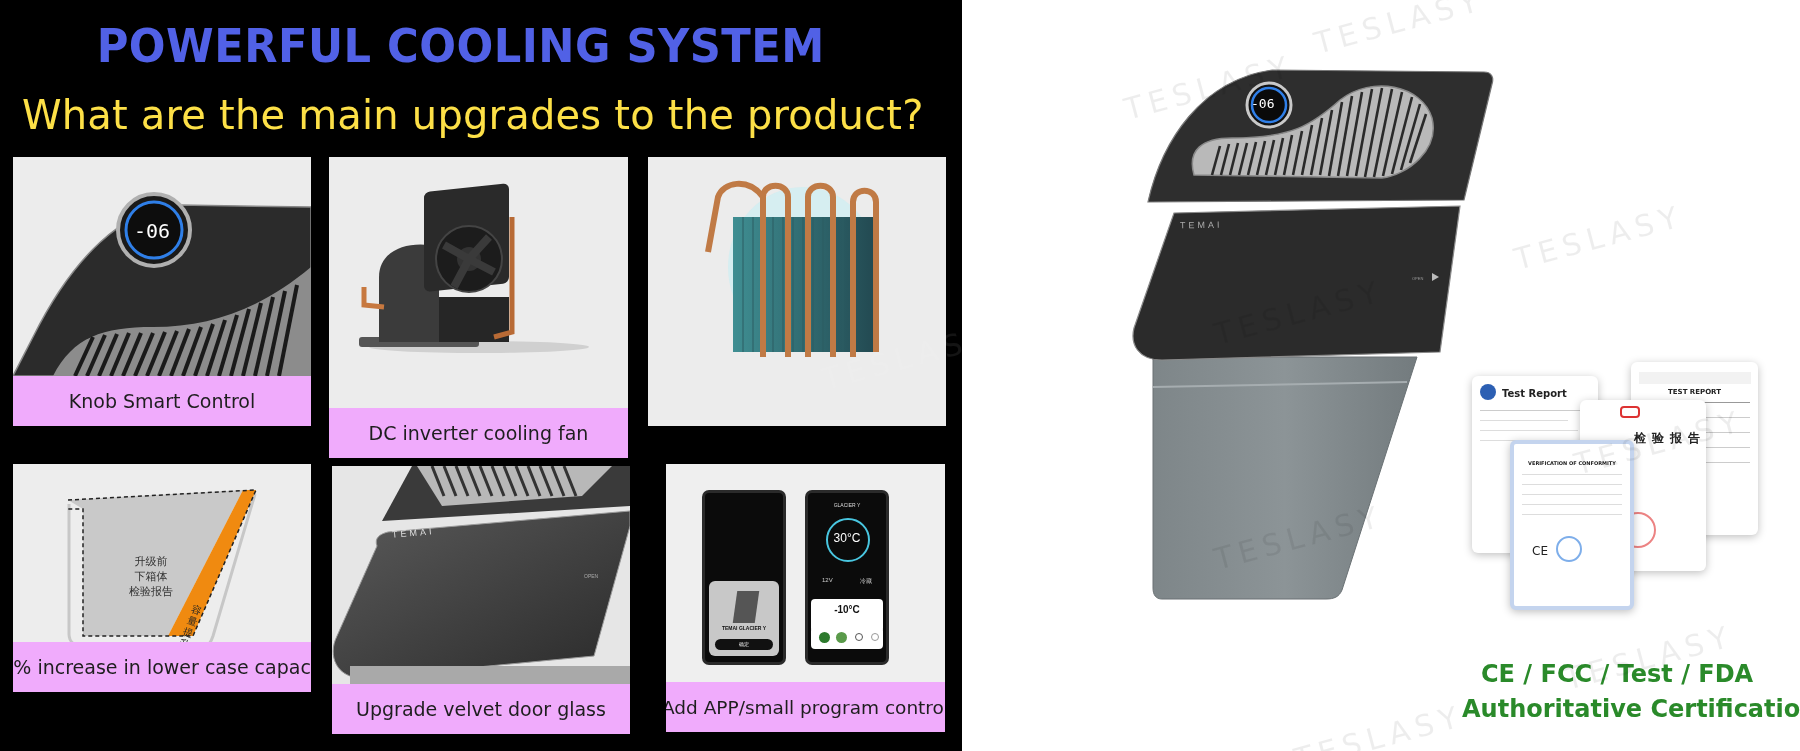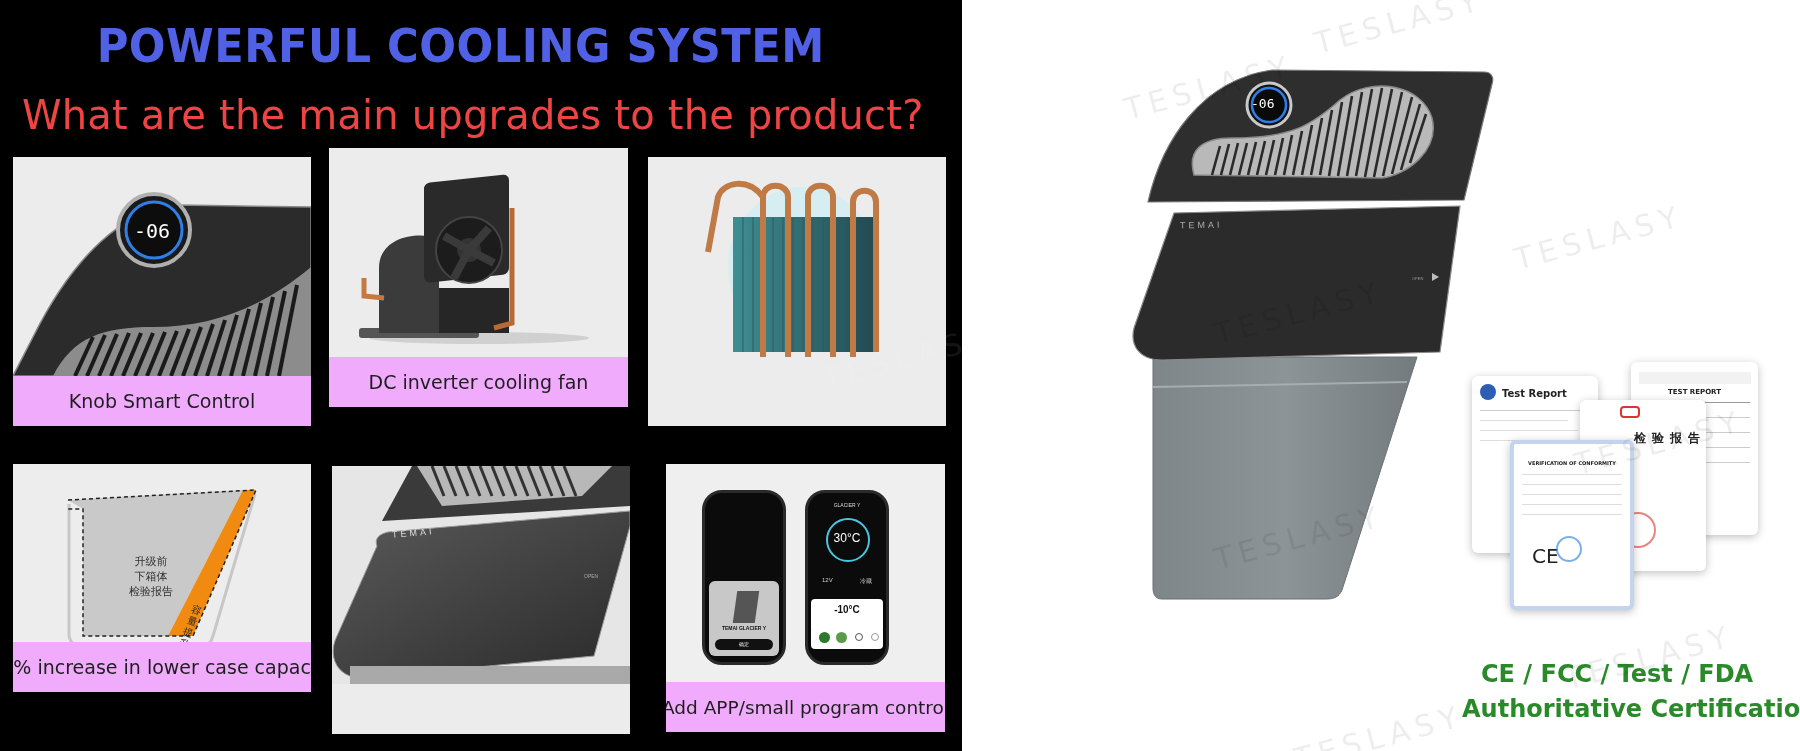--- a/index.html
+++ b/index.html
@@ -1,31 +1,31 @@
 <!DOCTYPE html>
 <html><head>
 <meta charset="utf-8">
 <style>
 *{box-sizing:border-box;margin:0;padding:0}
 html,body{width:1800px;height:751px;overflow:hidden;background:#fff;font-family:"Liberation Sans","DejaVu Sans",sans-serif}
 #root{position:relative;width:1800px;height:751px}
 .left{position:absolute;left:0;top:0;width:962px;height:751px;background:#000}
 .right{position:absolute;left:962px;top:0;width:838px;height:751px;background:#fff}
 .title{position:absolute;left:0;width:962px;top:18px;text-align:center;padding-right:44px;color:#5161e6;font-weight:bold;font-size:47px;letter-spacing:0.5px;font-family:"DejaVu Sans",sans-serif;transform:scaleX(0.92)}
-.subtitle{position:absolute;left:22px;top:92px;color:#ef4444;font-size:40px;font-family:"DejaVu Sans",sans-serif;font-weight:normal;letter-spacing:0.2px}
+.subtitle{position:absolute;left:22px;top:92px;color:#fde047;font-size:40px;font-family:"DejaVu Sans",sans-serif;font-weight:normal;letter-spacing:0.2px}
 .card{position:absolute;background:#ececec;overflow:hidden}
 .card .cap{position:absolute;left:0;right:0;bottom:0;height:50px;background:#f0abfc;color:#1e1e1e;font-family:"DejaVu Sans",sans-serif;font-size:19px;display:flex;align-items:center;justify-content:center;white-space:nowrap}
 .card .img{position:absolute;left:0;top:0;right:0;bottom:50px}
 .wm{position:absolute;color:rgba(0,0,0,0.07);font-family:"DejaVu Sans",sans-serif;font-size:30px;letter-spacing:6px;transform:rotate(-15deg);white-space:nowrap;pointer-events:none}
 .wm.light{color:rgba(255,255,255,0.08)}
 .cert-title-1,.cert-title-2{position:absolute;color:#2a8a2a;font-weight:bold;font-family:"DejaVu Sans",sans-serif;font-size:24px;white-space:nowrap}
 .doc{position:absolute;background:#fff;border-radius:6px;box-shadow:0 2px 8px rgba(0,0,0,0.25);overflow:hidden}
 .doc .dt{position:absolute;font-weight:bold;color:#222;font-family:"DejaVu Sans",sans-serif;white-space:nowrap}
 .line{position:absolute;height:2px;background:#bbb}
-.phone{position:absolute;background:#0b0b0b;border:3px solid #2a2a2a;border-radius:20px;overflow:hidden}
+.phone{position:absolute;background:#0b0b0b;border:3px solid #2a2a2a;border-radius:7px;overflow:hidden}
 </style>
 </head>
 <body>
 
 <div id="root">
 
   <div class="left">
     <div class="title">POWERFUL COOLING SYSTEM</div>
     <div class="subtitle">What are the main upgrades to the product?</div>
 
@@ -56,21 +56,21 @@
               <line x1="266" y1="219" x2="284" y2="128"></line>
           </g>
           <circle cx="141" cy="73" r="36" fill="#1a1a1a" stroke="#b0b0b0" stroke-width="4"></circle>
           <circle cx="141" cy="73" r="28" fill="#0d0d0d" stroke="#2f7fe8" stroke-width="3"></circle>
         </svg>
         <div style="position:absolute;left:121px;top:62px;color:#fff;font-family:'DejaVu Sans Mono',monospace;font-size:20px">-06</div>
       </div>
       <div class="cap">Knob Smart Control</div>
     </div>
 
-    <div class="card" style="left:329px;top:148px;width:299px;height:259px">
+    <div class="card" style="left:329px;top:157px;width:299px;height:301px">
       <div class="img">
         <svg width="299" height="219" viewBox="0 0 299 219">
           <rect width="299" height="219" fill="#ececec"></rect>
           <ellipse cx="150" cy="190" rx="110" ry="6" fill="#d0d0d0"></ellipse>
           <rect x="30" y="180" width="120" height="10" rx="3" fill="#555"></rect>
           <path d="M50 185 L50 120 C50 95 75 85 100 88 L110 90 L110 185 Z" fill="#3b3b3b"></path>
           <rect x="95" y="45" width="85" height="100" rx="6" fill="#2a2a2a" transform="skewY(-6)"></rect>
           <circle cx="140" cy="102" r="33" fill="#1c1c1c" stroke="#444" stroke-width="2"></circle>
           <circle cx="140" cy="102" r="12" fill="#333"></circle>
           <path d="M140 102 L160 80 M140 102 L165 115 M140 102 L125 130 M140 102 L115 88" stroke="#3a3a3a" stroke-width="8"></path>
@@ -162,20 +162,21 @@
             <line x1="208" y1="0" x2="220" y2="30"></line>
               <line x1="220" y1="0" x2="232" y2="30"></line>
               <line x1="232" y1="0" x2="244" y2="30"></line>
           </g>
           <path d="M45 80 C42 72 48 68 56 66 L298 45 L298 60 L262 190 L30 212 C5 212 -5 190 5 170 Z" fill="url(#door)" stroke="#999" stroke-width="1"></path>
           <rect x="18" y="200" width="280" height="18" fill="#a9a9a9"></rect>
         </svg>
         <div style="position:absolute;left:60px;top:62px;color:#ddd;font-size:9px;letter-spacing:3px;transform:rotate(-5deg)">TEMAI</div>
         <div style="position:absolute;left:252px;top:107px;color:#aaa;font-size:5px">OPEN</div>
       </div>
+      <div class="cap">Upgrade velvet door glass</div>
     </div>
 
     <div class="card" style="left:666px;top:464px;width:279px;height:268px;background:#efefef">
       <div class="img">
         <div class="phone" style="left:36px;top:26px;width:84px;height:175px">
           <div style="position:absolute;left:4px;right:4px;bottom:6px;height:75px;background:#c8c8c8;border-radius:6px">
             <div style="position:absolute;left:26px;top:10px;width:22px;height:32px;background:#555;transform:skewX(-8deg)"></div>
             <div style="position:absolute;left:0;right:0;top:44px;text-align:center;font-size:5px;font-weight:bold;color:#111">TEMAI GLACIER Y</div>
             <div style="position:absolute;left:6px;right:6px;bottom:6px;height:11px;background:#111;border-radius:6px;color:#eee;font-size:5px;text-align:center;line-height:11px">确定</div>
           </div>
@@ -279,21 +280,21 @@
         <div class="dt" style="left:0;right:0;top:30px;text-align:right;font-size:12px;letter-spacing:6px">检验报告</div>
         <div style="position:absolute;left:40px;top:112px;width:36px;height:36px;border-radius:50%;border:2px solid rgba(220,30,30,0.55)"></div>
       </div>
       <div class="doc" style="left:548px;top:440px;width:124px;height:170px;border:4px solid #c4d4ee">
         <div class="dt" style="left:0;right:0;top:16px;text-align:center;font-size:5px">VERIFICATION OF CONFORMITY</div>
         <div class="line" style="left:8px;right:8px;top:30px;height:1px;background:#ddd"></div>
         <div class="line" style="left:8px;right:8px;top:40px;height:1px;background:#ddd"></div>
         <div class="line" style="left:8px;right:8px;top:50px;height:1px;background:#ddd"></div>
         <div class="line" style="left:8px;right:8px;top:60px;height:1px;background:#ddd"></div>
         <div class="line" style="left:8px;right:8px;top:70px;height:1px;background:#ddd"></div>
-        <div class="dt" style="left:18px;top:100px;font-size:20px;font-weight:normal">CE</div>
+        <div class="dt" style="left:18px;top:100px;font-size:12px;font-weight:normal">CE</div>
         <div style="position:absolute;left:42px;top:92px;width:26px;height:26px;border-radius:50%;border:2px solid rgba(40,120,220,0.6)"></div>
       </div>
     </div>
 
     <div class="cert-title-1" style="left:519px;top:660px">CE / FCC / Test / FDA</div>
     <div class="cert-title-2" style="left:500px;top:695px">Authoritative Certifications</div>
 
     <div class="wm" style="left:350px;top:4px">TESLASY</div>
     <div class="wm" style="left:160px;top:70px">TESLASY</div>
     <div class="wm" style="left:550px;top:220px">TESLASY</div>

